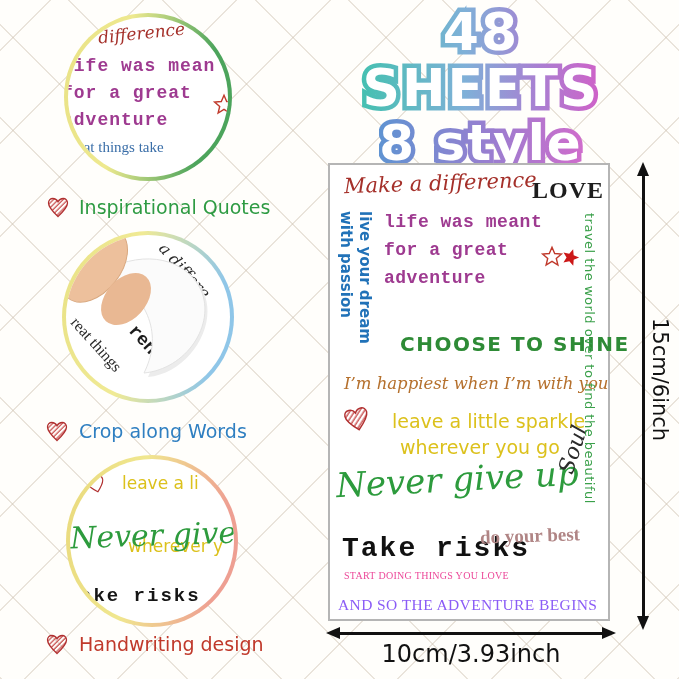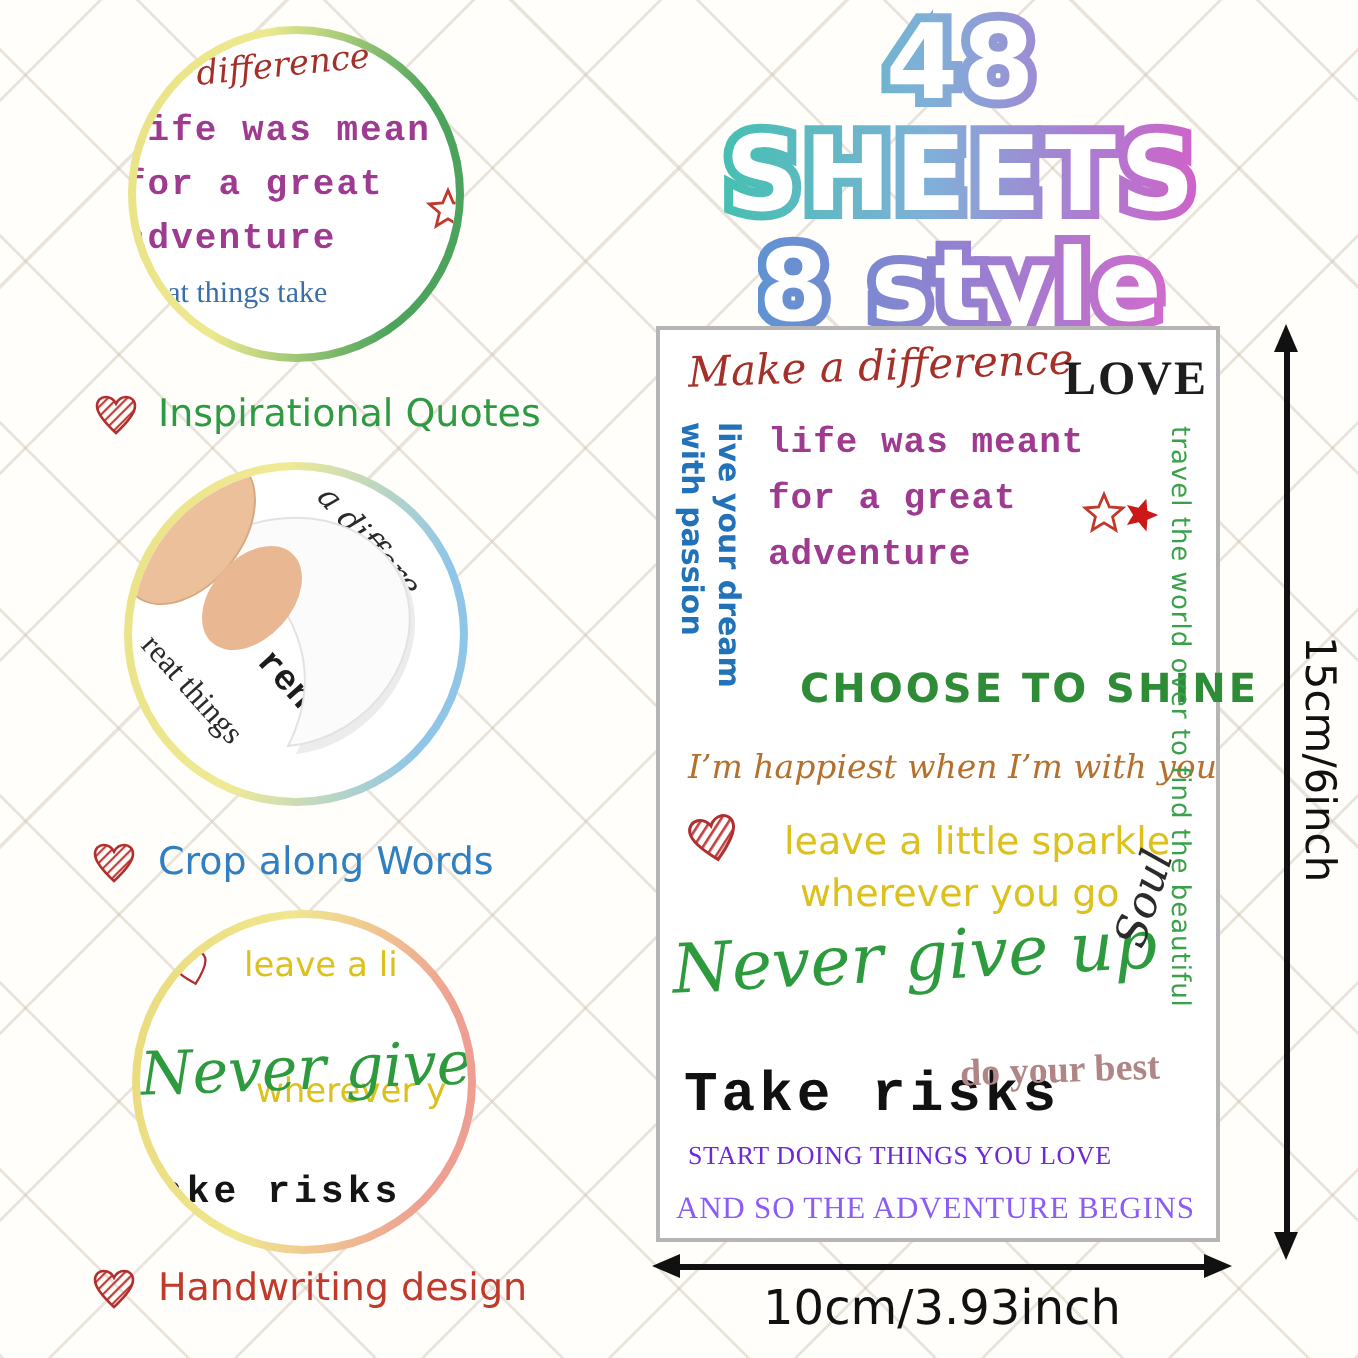--- a/index.html
+++ b/index.html
@@ -66,21 +66,21 @@
   .q-great{left:64px;top:141px;font-size:17px;color:#3a6ea8;}
   .q-choose{left:70px;top:167px;font-size:20px;font-weight:600;color:#2e8b36;letter-spacing:1.5px;}
   .q-happy{left:14px;top:209px;font-size:16.5px;color:#b5702d;}
   .q-heart{left:12px;top:241px;transform:rotate(-12deg);}
   .q-sparkle{left:62px;top:244px;font-size:19px;line-height:1.35;color:#dcc11c;}
   .q-sparkle div:nth-child(2){margin-left:8px;}
   .q-never{left:6px;top:294px;font-size:34px;color:#2d9b3d;transform:rotate(-3deg);}
   .q-soul{left:218px;top:272px;font-size:22px;color:#2b2b2b;transform:rotate(-72deg);}
   .q-take{left:12px;top:368px;font-size:28px;color:#111;letter-spacing:2px;}
   .q-best{left:150px;top:360px;font-size:19px;font-weight:bold;color:#b08585;transform:rotate(-2deg);font-family:"Liberation Serif",serif;}
-  .q-start{left:14px;top:405px;font-size:13px;color:#6d28d9;letter-spacing:0.3px;}
+  .q-start{left:14px;top:405px;font-size:10px;color:#ec4899;letter-spacing:0.3px;}
   .q-begins{left:8px;top:431px;font-size:15.5px;color:#8b5cf6;letter-spacing:0.4px;}
   .q-travel{left:252px;top:48px;writing-mode:vertical-rl;font-size:13px;color:#3aa04a;height:400px;letter-spacing:0.5px;}
 
   
   .v-line{left:642px;top:168px;width:2.5px;height:456px;background:#111;}
   .v-line::before{content:"";position:absolute;top:-12px;left:-5px;border:6px solid transparent;border-bottom:14px solid #111;}
   .v-line::after{content:"";position:absolute;bottom:-12px;left:-5px;border:6px solid transparent;border-top:14px solid #111;}
   .v-label{left:648px;top:318px;writing-mode:vertical-rl;font-size:21px;color:#111;}
   .h-line{left:332px;top:632px;width:278px;height:2.5px;background:#111;}
   .h-line::before{content:"";position:absolute;left:-12px;top:-5px;border:6px solid transparent;border-right:14px solid #111;}

